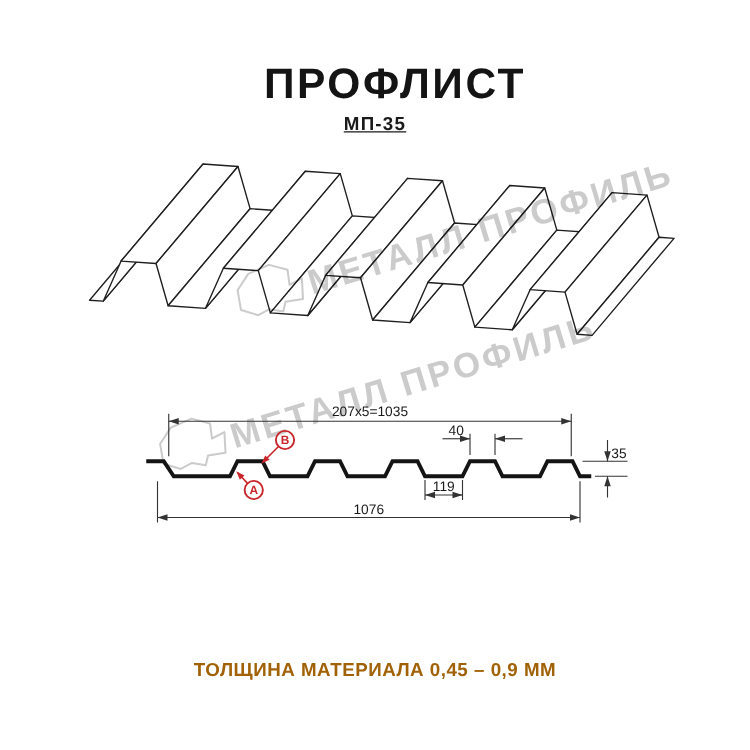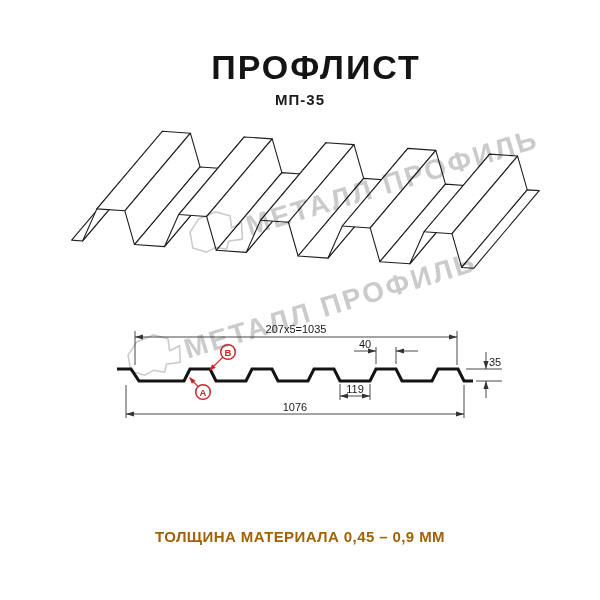--- a/index.html
+++ b/index.html
@@ -1,20 +1,20 @@
 <!DOCTYPE html>
 <html><head>
 <meta charset="utf-8">
 <style>
   html,body{margin:0;padding:0;background:#ffffff;}
   body{width:600px;height:600px;position:relative;overflow:hidden;
        font-family:"Liberation Sans", sans-serif;}
   .abs{position:absolute;left:0;width:600px;text-align:center;}
   .title{top:48px;font-size:34px;font-weight:bold;letter-spacing:2px;color:#141414;padding-left:16px;}
-  .subtitle{top:91px;font-size:15px;font-weight:bold;letter-spacing:1px;color:#1a1a1a;}
+  .subtitle{top:91px;font-size:15px;font-weight:bold;letter-spacing:1px;color:#1a1a1a;text-decoration:underline;}
   .footer{top:528px;font-size:15px;font-weight:bold;letter-spacing:.4px;color:#a16207;}
   svg{position:absolute;top:0;left:0;}
   .face{fill:#ffffff;stroke:#1f1f1f;stroke-width:1.1;stroke-linejoin:round;}
   .profile{fill:none;stroke:#141414;stroke-width:3.1;stroke-linejoin:miter;}
   .ext,.dim{stroke:#333333;stroke-width:0.9;fill:none;}
   .arr{fill:#333333;stroke:none;}
   .dimtxt{font-size:11px;fill:#1a1a1a;text-anchor:middle;}
   .dimtxt.start{text-anchor:start;}
   .wm{mix-blend-mode:multiply;}
   .wm-logo{fill:none;stroke:#cbcbcb;stroke-width:1.6;stroke-linejoin:round;}

